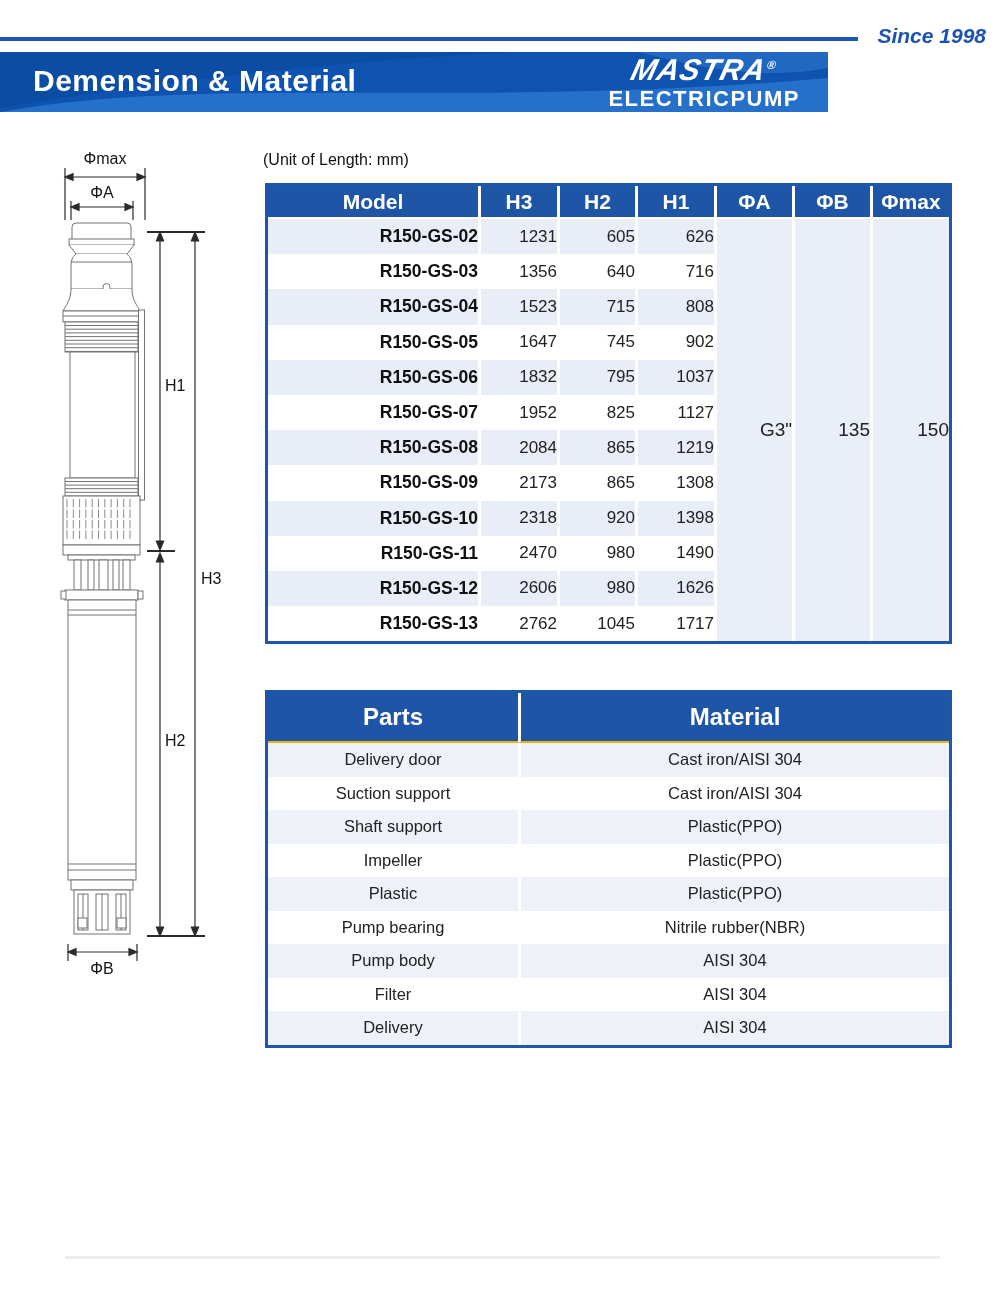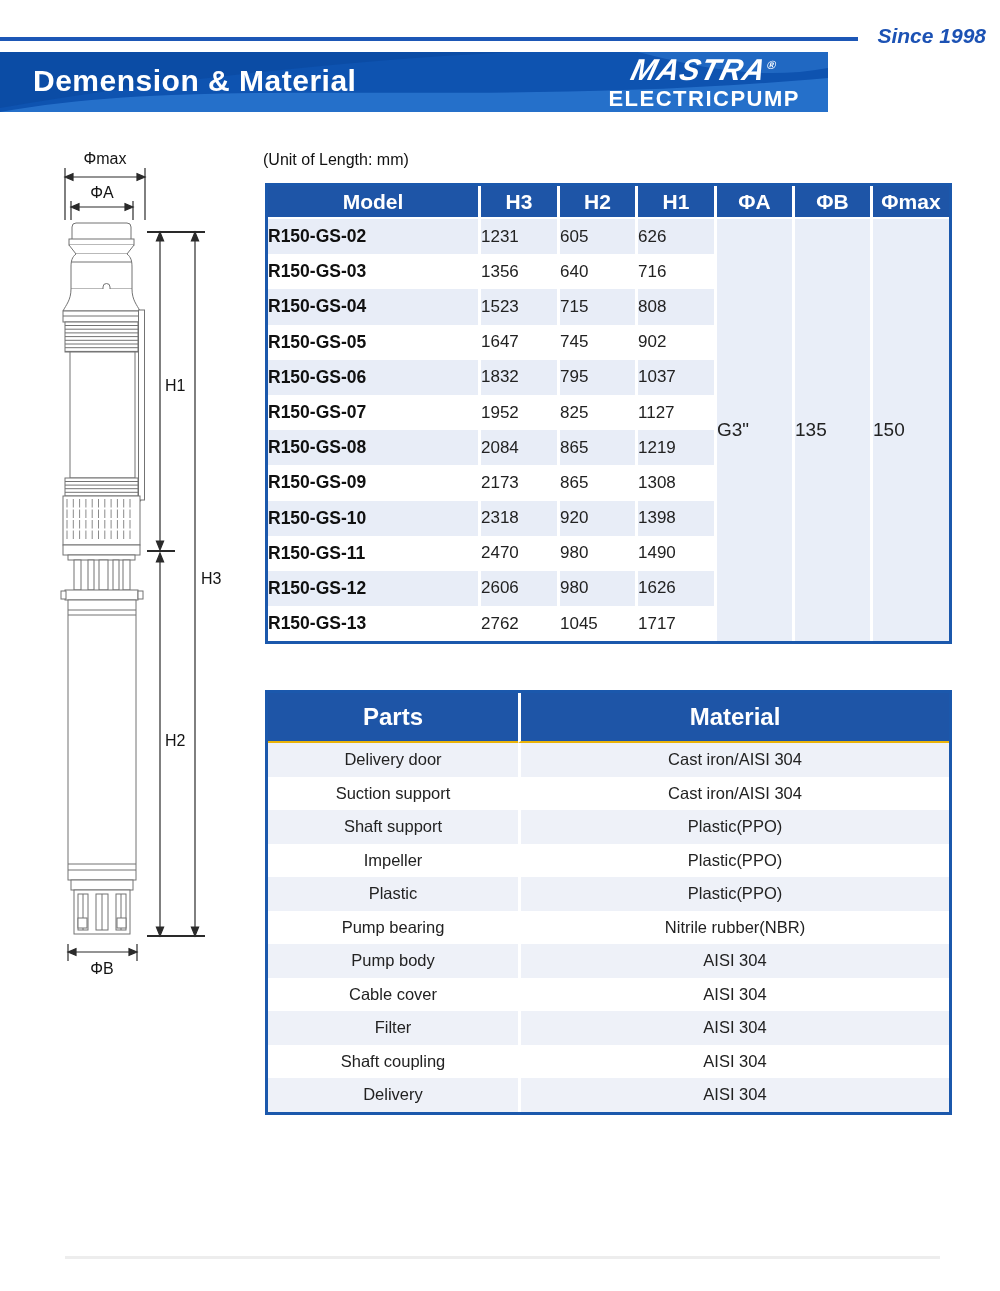--- a/index.html
+++ b/index.html
@@ -29,21 +29,21 @@
   .pump text { font-family:"Liberation Sans", sans-serif; }
 
   
   table { border-spacing:0; border-collapse:separate; table-layout:fixed; }
   th, td { box-sizing:border-box; padding:0; }
 
   .dim-table { position:absolute; left:265px; top:183px; width:687px; border:3px solid #1b58ac; }
   .dim-table th { background:#1e55a7; color:#fff; font-size:21px; font-weight:bold;
                   height:33px; border-bottom:2px solid #fff; text-align:center; }
   .dim-table th + th { border-left:3px solid #fff; }
-  .dim-table td { text-align:left; height:35.2px; font-size:17px; color:#222; }
+  .dim-table td { text-align:right; height:35.2px; font-size:17px; color:#222; }
   .dim-table td + td { border-left:3px solid #fff; }
   .dim-table td.model { font-weight:bold; font-size:17.5px; color:#101010; }
   .dim-table tbody tr:nth-child(odd) td:not(.merged) { background:#e8edf7; }
   .dim-table tbody tr:nth-child(even) td:not(.merged) { background:#ffffff; }
   .dim-table td.merged { background:#e9eef8 !important; font-size:19px; vertical-align:middle; }
 
   .parts-table { position:absolute; left:265px; top:690px; width:687px; border:3px solid #1b58ac; }
   .parts-table th { background:#1e55a7; color:#fff; font-size:24px; font-weight:bold;
                     height:50px; border-bottom:2px solid #eab308; text-align:center; }
   .parts-table th + th { border-left:3px solid #fff; }
@@ -364,32 +364,24 @@
         </tr>
         <tr>
           <td>Pump bearing</td>
           <td>Nitrile rubber(NBR)</td>
         </tr>
         <tr>
           <td>Pump body</td>
           <td>AISI 304</td>
         </tr>
         <tr>
-          <td>Cable cover</td>
-          <td>AISI 304</td>
-        </tr>
-        <tr>
           <td>Filter</td>
           <td>AISI 304</td>
         </tr>
         <tr>
-          <td>Shaft coupling</td>
-          <td>AISI 304</td>
-        </tr>
-        <tr>
           <td>Delivery</td>
           <td>AISI 304</td>
         </tr>
       </tbody>
   </table>
 
   <div class="footer-line"></div>
 </div>
 
 </body></html>

